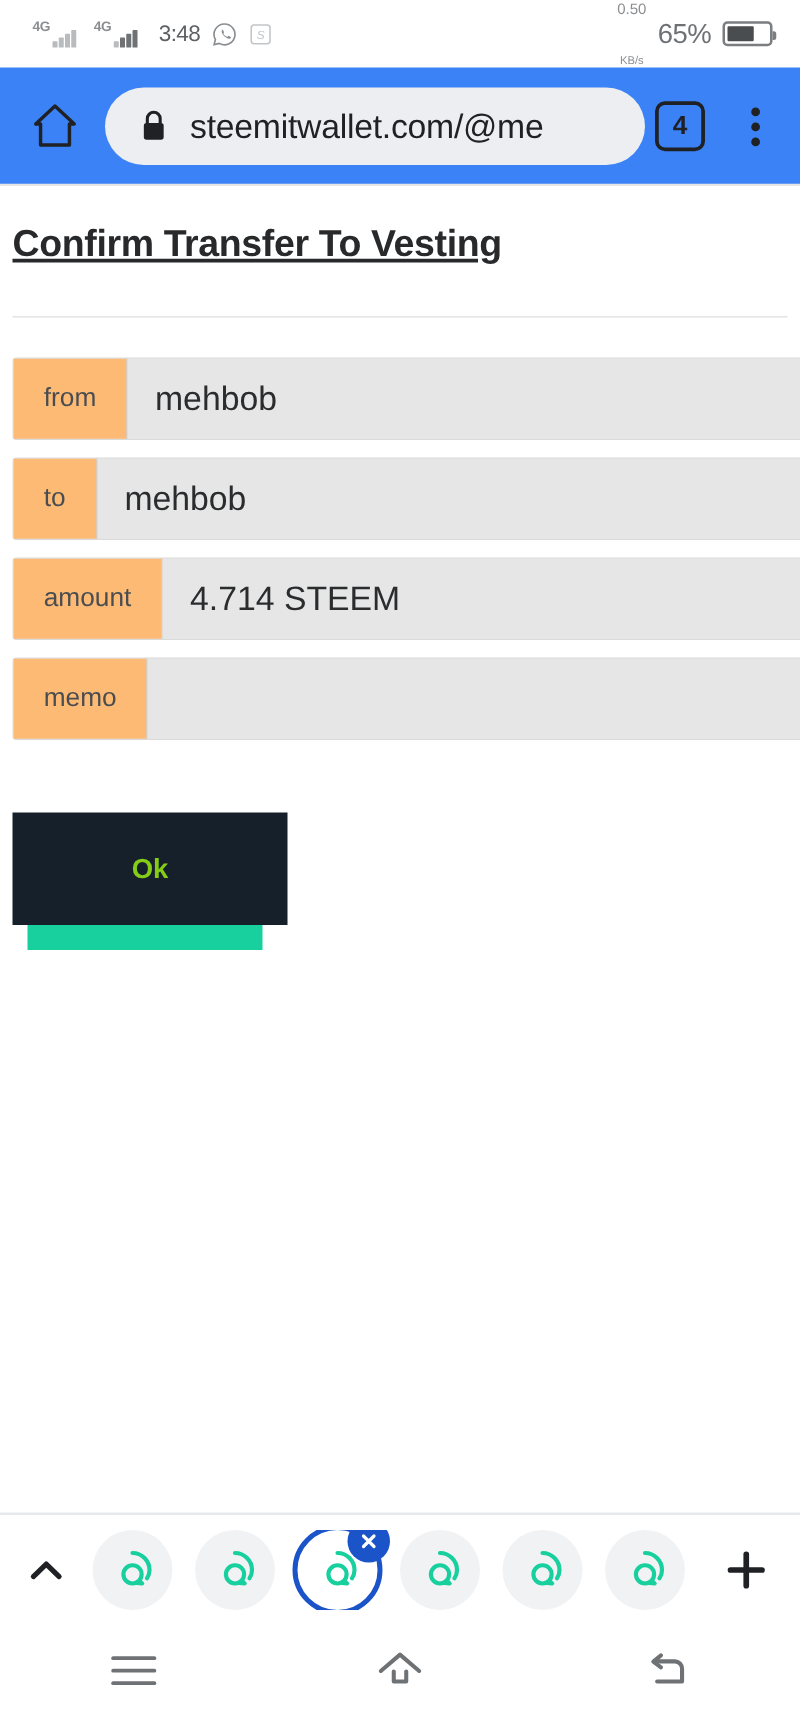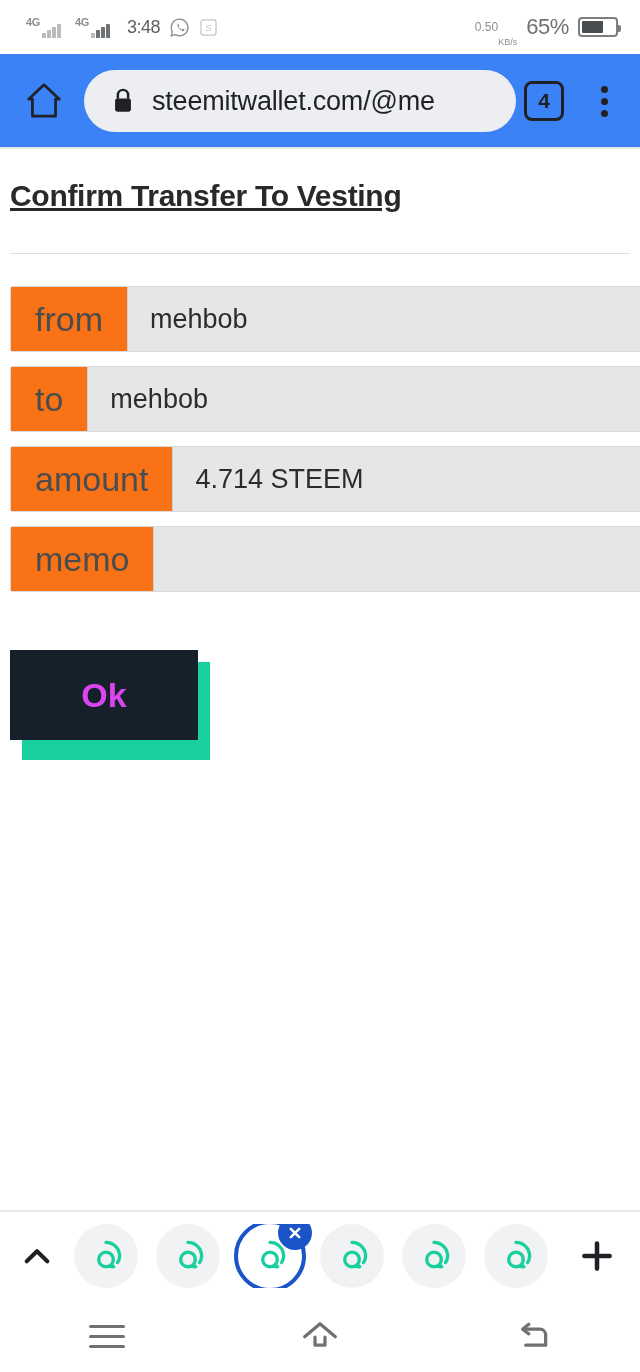--- a/index.html
+++ b/index.html
@@ -22,21 +22,21 @@
   .signal .g { position: absolute; left: 0; top: 0; font-size: 11px; font-weight: 700; color: #8b8e91; letter-spacing: -.3px; }
   .signal i { display: block; width: 4px; background: #b9bcbe; border-radius: .5px; }
   .signal i:nth-child(2) { height: 5px; }
   .signal i:nth-child(3) { height: 8px; }
   .signal i:nth-child(4) { height: 11px; }
   .signal i:nth-child(5) { height: 14px; }
   .signal.strong i:nth-child(3), .signal.strong i:nth-child(4), .signal.strong i:nth-child(5) { background: #6f7275; }
   .sb-time { font-size: 18px; color: #5e6164; letter-spacing: -.5px; margin-left: 3px; }
   .wa-icon { width: 21px; height: 21px; }
   .app-icon { width: 19px; height: 19px; }
-  .netspeed { display: flex; flex-direction: row; align-items: center; line-height: 1.02; color: #8b8e91; }
+  .netspeed { display: flex; flex-direction: column; align-items: center; line-height: 1.02; color: #8b8e91; }
   .netspeed .n { font-size: 12px; }
   .netspeed .u { font-size: 9px; margin-top: 31px; }
   .sb-batt-text { font-size: 22px; color: #6f7275; letter-spacing: -.4px; }
   .battery { width: 40px; height: 20px; border: 2px solid #7b7e81; border-radius: 4px; position: relative; display: flex; align-items: center; padding: 2px; }
   .battery::after { content: ""; position: absolute; right: -5px; top: 6px; width: 3px; height: 7px; background: #7b7e81; border-radius: 0 2px 2px 0; }
   .battery .lvl { height: 100%; background: #4a4d50; border-radius: 1px; }
 
   
   .toolbar {
     position: absolute; top: 54px; left: 0; width: 640px; height: 94px;
@@ -71,34 +71,34 @@
   .title-rule { margin: 40px 10px 0 10px; height: 1px; background: #dcdedf; }
 
   .form { margin-top: 32px; }
   .form-row {
     display: flex; align-items: stretch; height: 66px; margin: 0 0 14px 10px;
     background: #e8e8e8; border: 1px solid #dadada; border-radius: 3px;
     width: calc(100% + 30px);
   }
   .form-row .label {
     display: flex; align-items: center; padding: 0 24px;
-    font-size: 34px; color: #4a4d50; border-right: 1px solid #cfcfcf;
-    background: #f97316; white-space: nowrap;
+    font-size: 21px; color: #4a4d50; border-right: 1px solid #cfcfcf;
+    background: #fdba74; white-space: nowrap;
   }
   .form-row .value {
     flex: 1; display: flex; align-items: center; padding: 0 22px;
     font-size: 27px; color: #2a2c2e; background: #e6e6e6; white-space: nowrap; overflow: hidden;
   }
 
   .ok-wrap { position: relative; margin: 58px 0 0 10px; width: 188px; height: 98px; }
   .ok-shadow { position: absolute; left: 12px; top: 12px; width: 188px; height: 98px; background: #18cf9e; }
   .ok-button {
-    position: absolute; left: 0; top: 0; width: 188px; height: 90px;
-    background: #16202b; color: #d946ef; border: none; cursor: pointer;
-    font-family: "Liberation Sans", sans-serif; font-size: 34px; font-weight: 700;
+    position: absolute; left: 0; top: 0; width: 220px; height: 90px;
+    background: #16202b; color: #84cc16; border: none; cursor: pointer;
+    font-family: "Liberation Sans", sans-serif; font-size: 22px; font-weight: 700;
     display: flex; align-items: center; justify-content: center;
   }
 
   
   .tabstrip-sep { position: absolute; left: 0; bottom: 160px; width: 640px; height: 2px; background: #e6e8ea; }
   .tabstrip {
     position: absolute; left: 0; bottom: 72px; width: 640px; height: 88px;
     background: #ffffff; display: flex; align-items: center; overflow: hidden;
   }
   .chevron-up { width: 74px; display: flex; align-items: center; justify-content: center; flex: 0 0 auto; }

